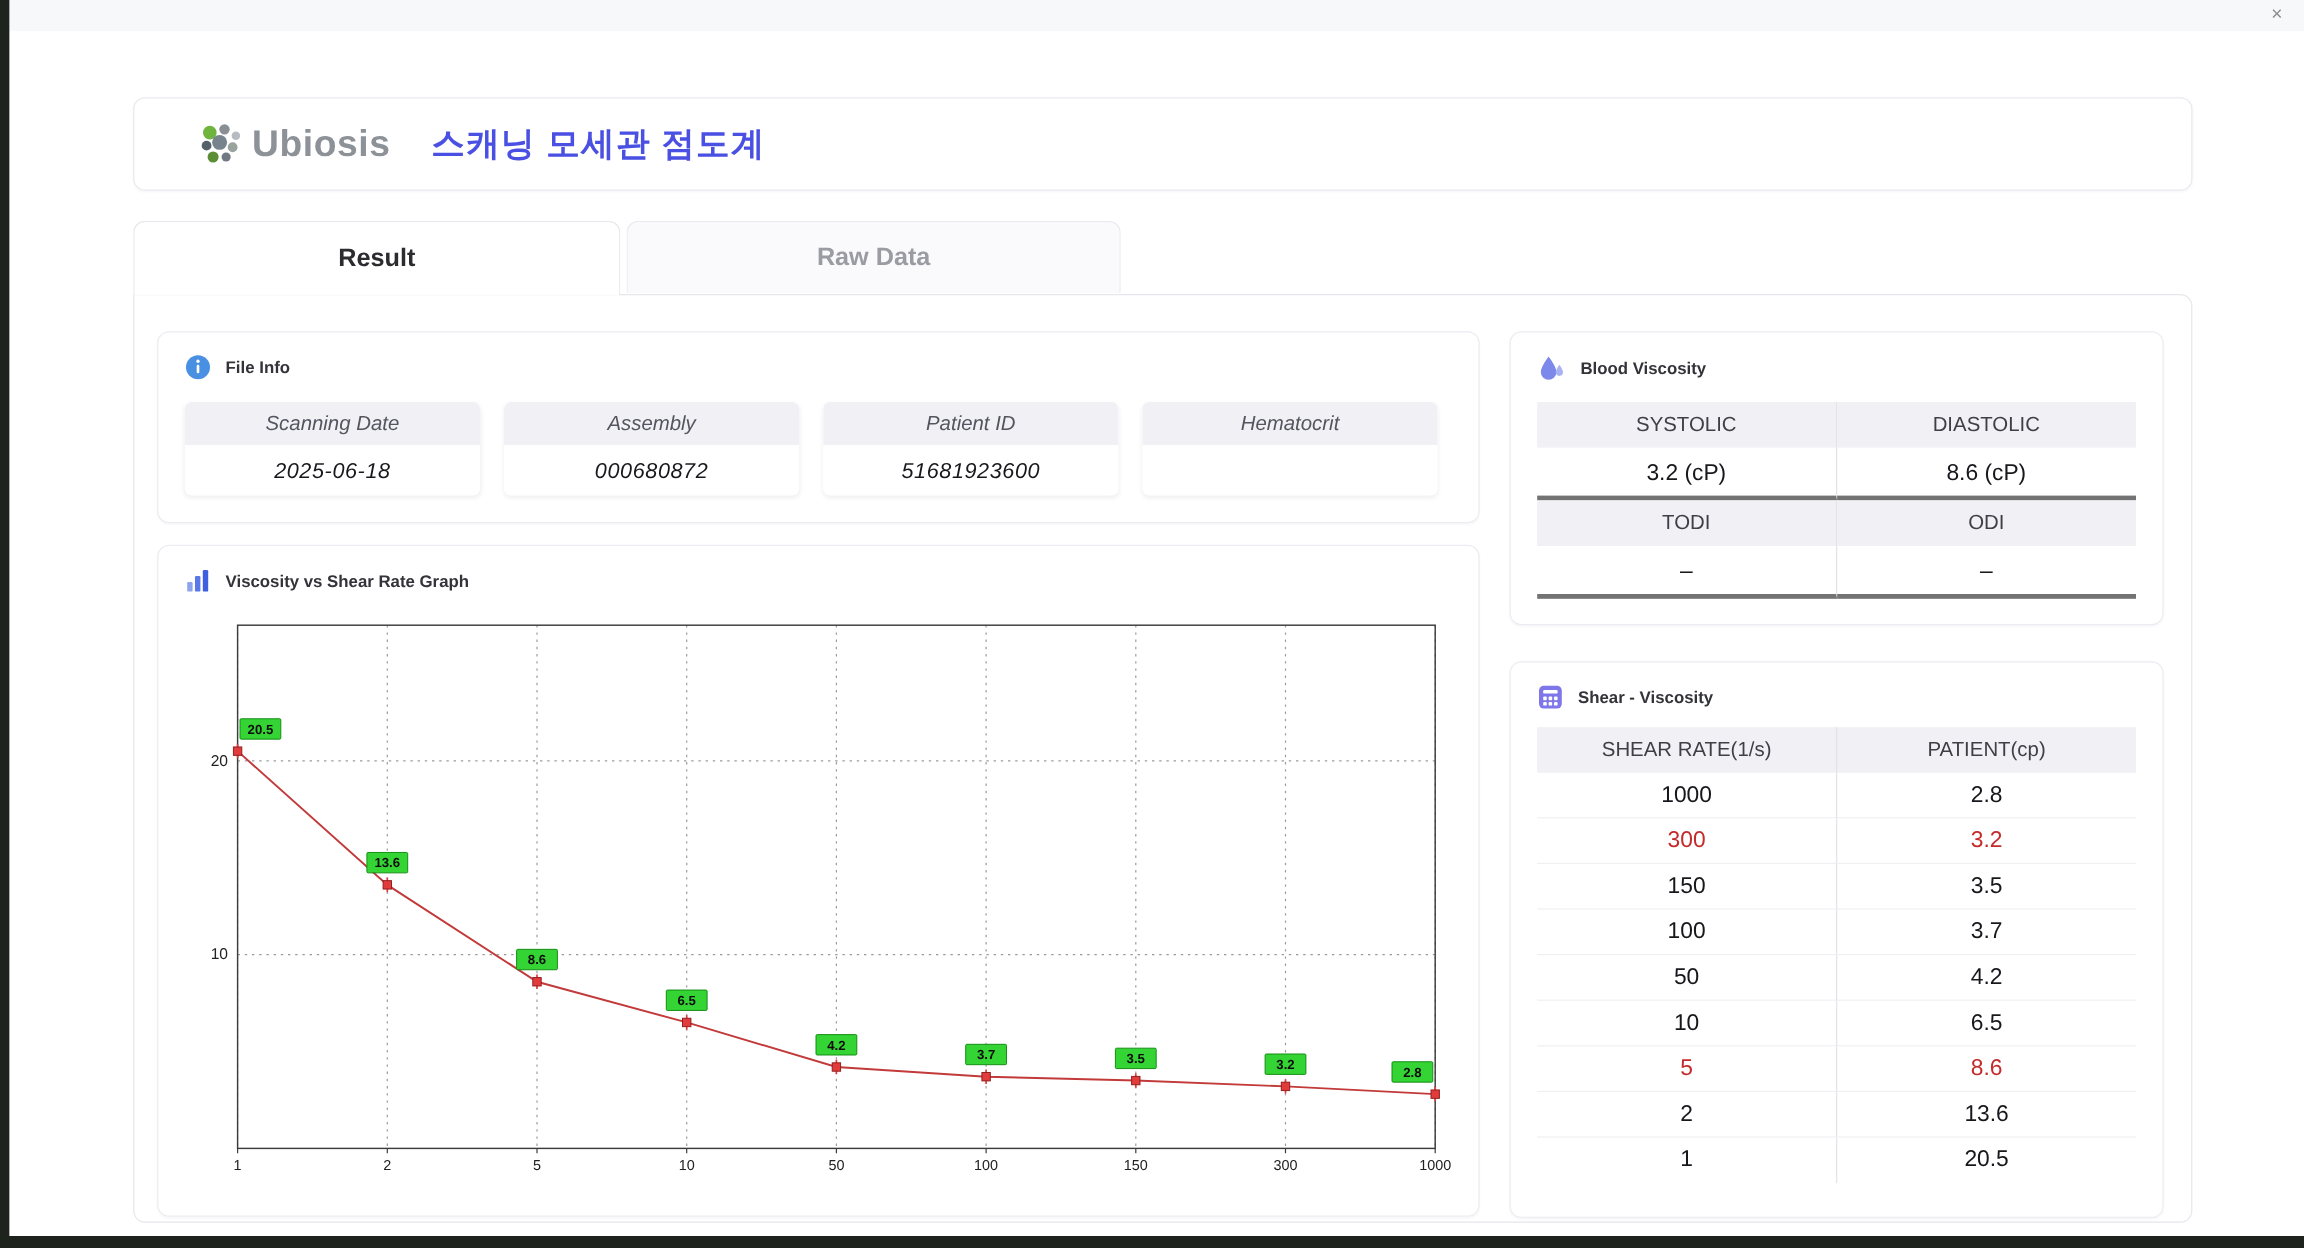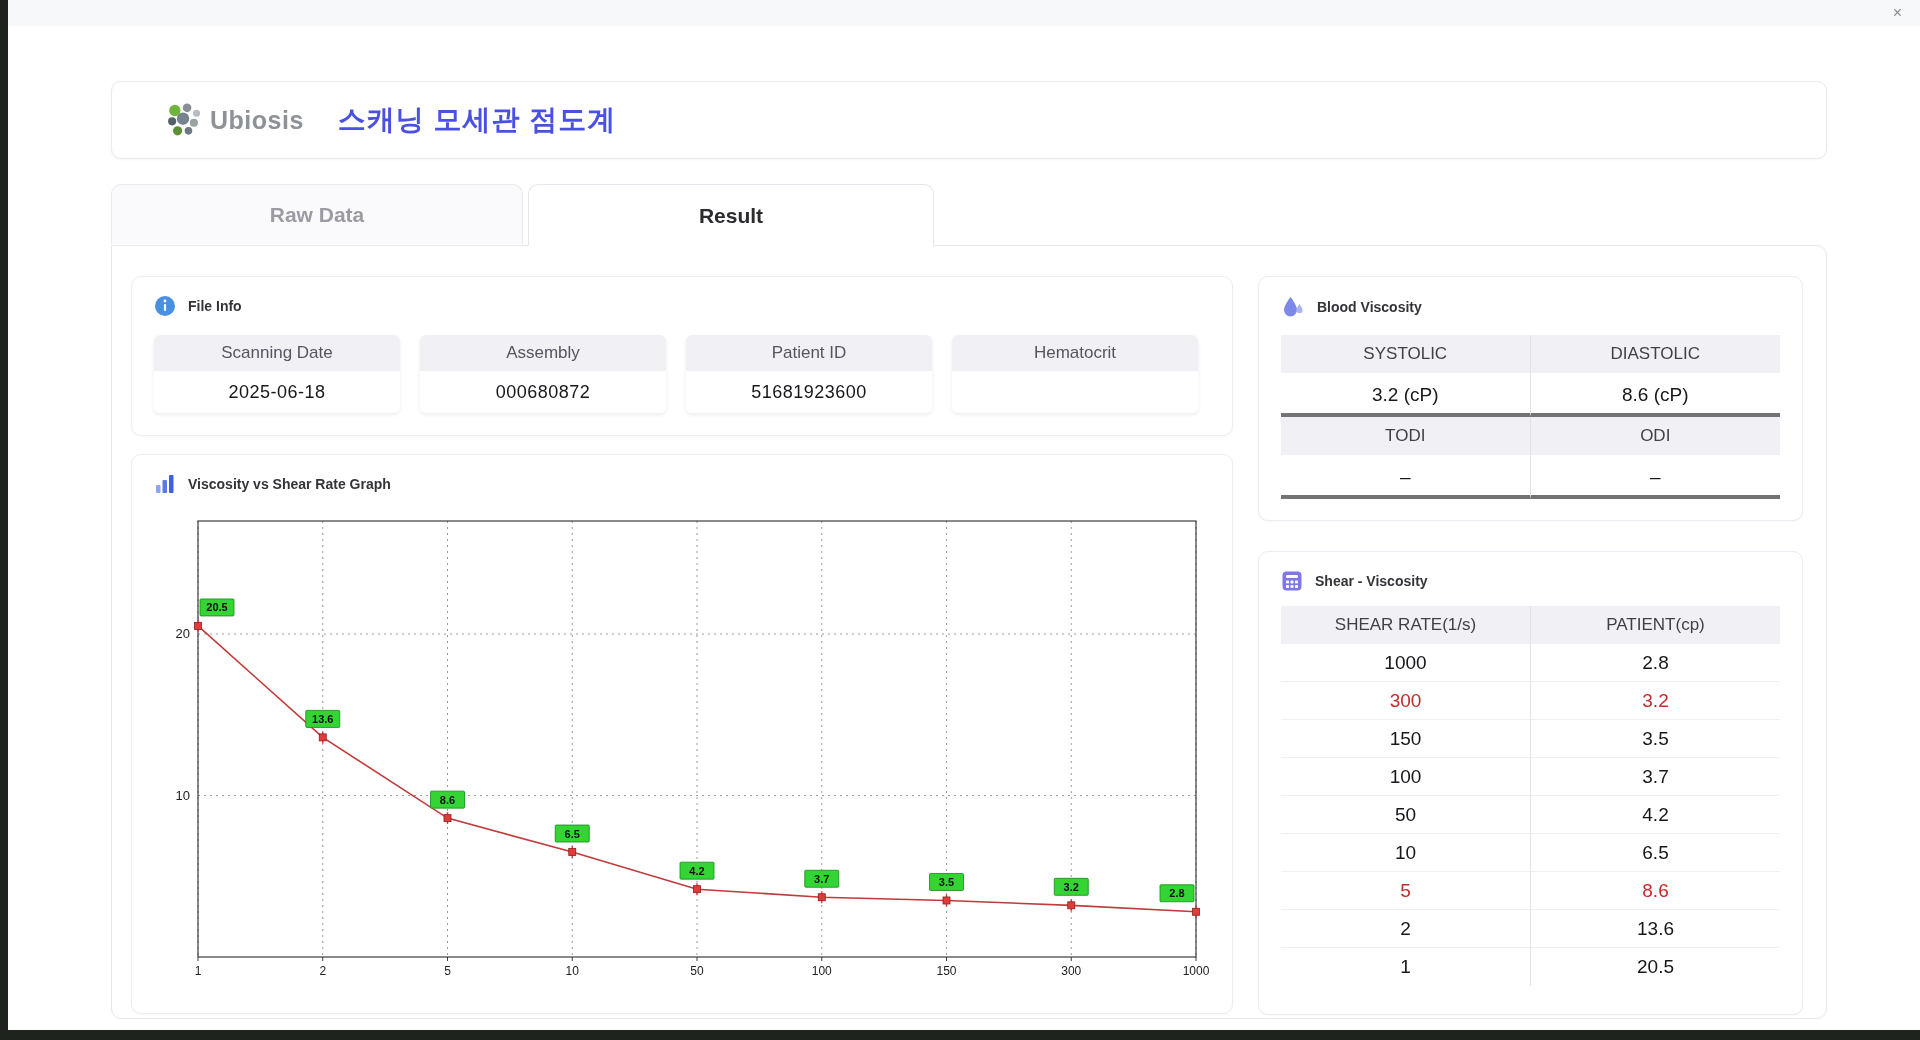--- a/index.html
+++ b/index.html
@@ -24,21 +24,21 @@
     background:#fff; border:1px solid #e9e9ef; border-radius:10px;
     box-shadow:0 1px 3px rgba(0,0,0,0.04);
   }
 
   
   .header-card {
     position:absolute; left:103px; top:55px; width:1716px; height:78px;
     display:flex; align-items:center; padding-left:52px;
   }
   .logo { display:flex; align-items:center; gap:8px; }
-  .logo-text { font-size:25px; font-weight:bold; color:#8d9298; letter-spacing:0.5px; }
+  .logo-text { font-size:31px; font-weight:bold; color:#8d9298; letter-spacing:0.5px; }
   .app-title { margin-left:34px; font-size:28px; font-weight:bold; color:#4a50e2; letter-spacing:1px; }
 
   
   .tabs { position:absolute; left:103px; top:158px; height:62px; display:flex; gap:5px; z-index:3; }
   .tab {
     display:flex; align-items:center; justify-content:center;
     border-radius:10px 10px 0 0; font-size:21px; cursor:pointer;
   }
   .tab.active {
     width:406px; height:62px; background:#fff;
@@ -59,21 +59,21 @@
   }
 
   .inner-card {
     position:absolute; background:#fff; border:1px solid #ececf2; border-radius:10px;
     box-shadow:0 1px 2px rgba(0,0,0,0.03); padding:18px 22px;
   }
   .card-title { display:flex; align-items:center; gap:12px; font-size:14px; font-weight:bold; color:#33333a; }
 
   
   .file-info { left:19px; top:30px; width:1102px; height:160px; }
-  .fields { display:flex; gap:20px; margin-top:18px; }
+  .fields { display:flex; gap:20px; margin-top:18px;font-style:italic; }
   .field { width:246px; border-radius:6px; overflow:hidden; box-shadow:0 2px 4px rgba(0,0,0,0.07); }
   .flabel { background:#f1f1f5; height:36px; line-height:36px; text-align:center; font-size:17px; color:#555560; }
   .fvalue { background:#fff; height:42px; line-height:42px; text-align:center; font-size:18px; color:#17171c; letter-spacing:0.5px; }
 
   
   .graph-card { left:19px; top:208px; width:1102px; height:560px; }
   .chart-wrap { margin-top:14px; }
 
   
   .bv-card { left:1146px; top:30px; width:545px; height:245px; }
@@ -118,22 +118,22 @@
           <circle cx="22" cy="16" r="3" fill="#9aa49f"></circle>
           <circle cx="10" cy="22" r="3.4" fill="#5c8f35"></circle>
           <circle cx="18" cy="22" r="2.8" fill="#707982"></circle>
         </svg>
         <span class="logo-text">Ubiosis</span>
       </div>
       <div class="app-title">스캐닝 모세관 점도계</div>
     </div>
 
     <div class="tabs">
+      <div class="tab active">Result</div>
       <div class="tab inactive">Raw Data</div>
-      <div class="tab active">Result</div>
     </div>
 
     <div class="content">
 
       <div class="inner-card file-info">
         <div class="card-title">
           <svg width="22" height="22" viewBox="0 0 22 22">
             <circle cx="11" cy="11" r="10" fill="#4a90e2"></circle>
             <rect x="9.9" y="9" width="2.2" height="7" rx="1" fill="#fff"></rect>
             <circle cx="11" cy="6" r="1.4" fill="#fff"></circle>

